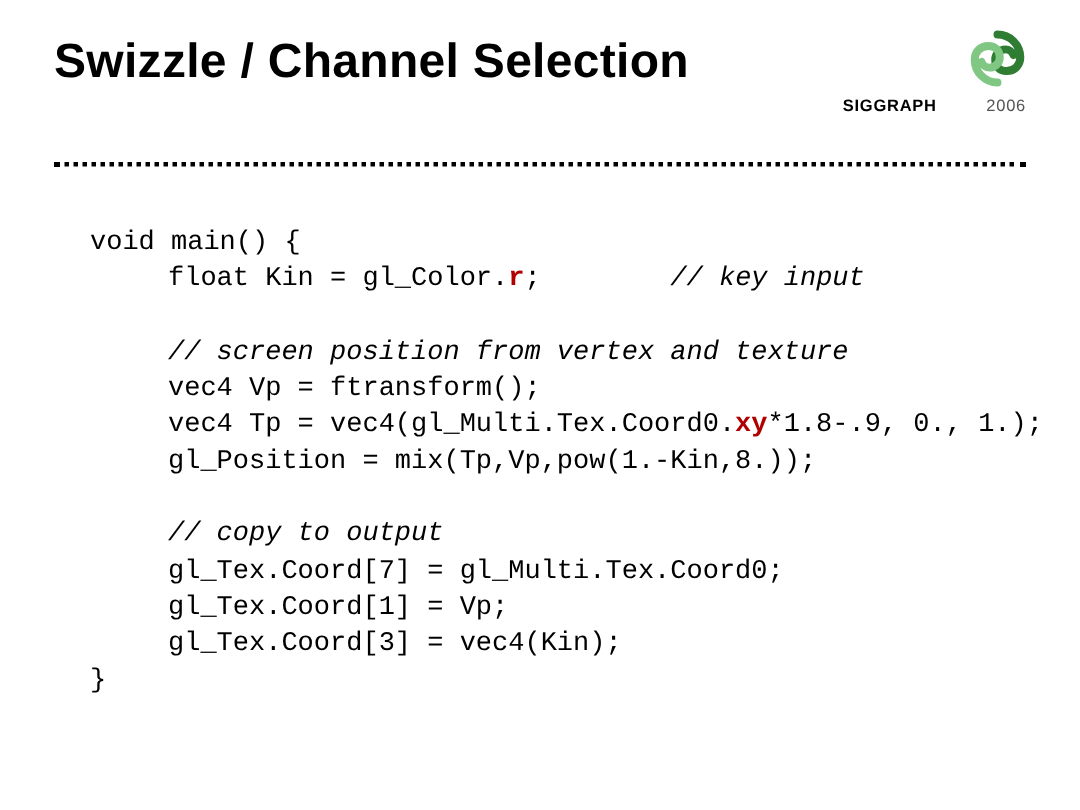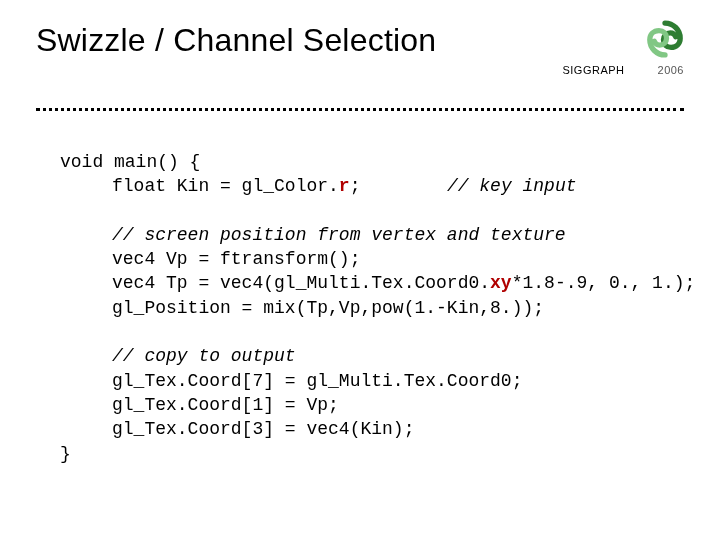--- a/index.html
+++ b/index.html
@@ -16,41 +16,41 @@
     position: relative;
     width: 720px;
     height: 540px;
     box-sizing: border-box;
   }
   .title {
     position: absolute;
     left: 36px;
     top: 22px;
     font-size: 32px;
-    font-weight: normal;
+    font-weight: bold;
     letter-spacing: 0.2px;
   }
   .logo {
     position: absolute;
     right: 36px;
     top: 20px;
     width: 130px;
     text-align: right;
   }
   .logo-swirl {
     display: inline-block;
     vertical-align: middle;
   }
   .logo-text {
     display: block;
     font-size: 11px;
     margin-top: 2px;
     letter-spacing: 0.5px;
   }
-  .logo-text .bold { font-weight: normal; }
+  .logo-text .bold { font-weight: bold; }
   .logo-text .light { font-weight: normal; color: #555; padding-left: 33px; }
   .divider {
     position: absolute;
     left: 36px;
     right: 36px;
     top: 108px;
     border-top: 3px dotted #000;
   }
   .code {
     position: absolute;

